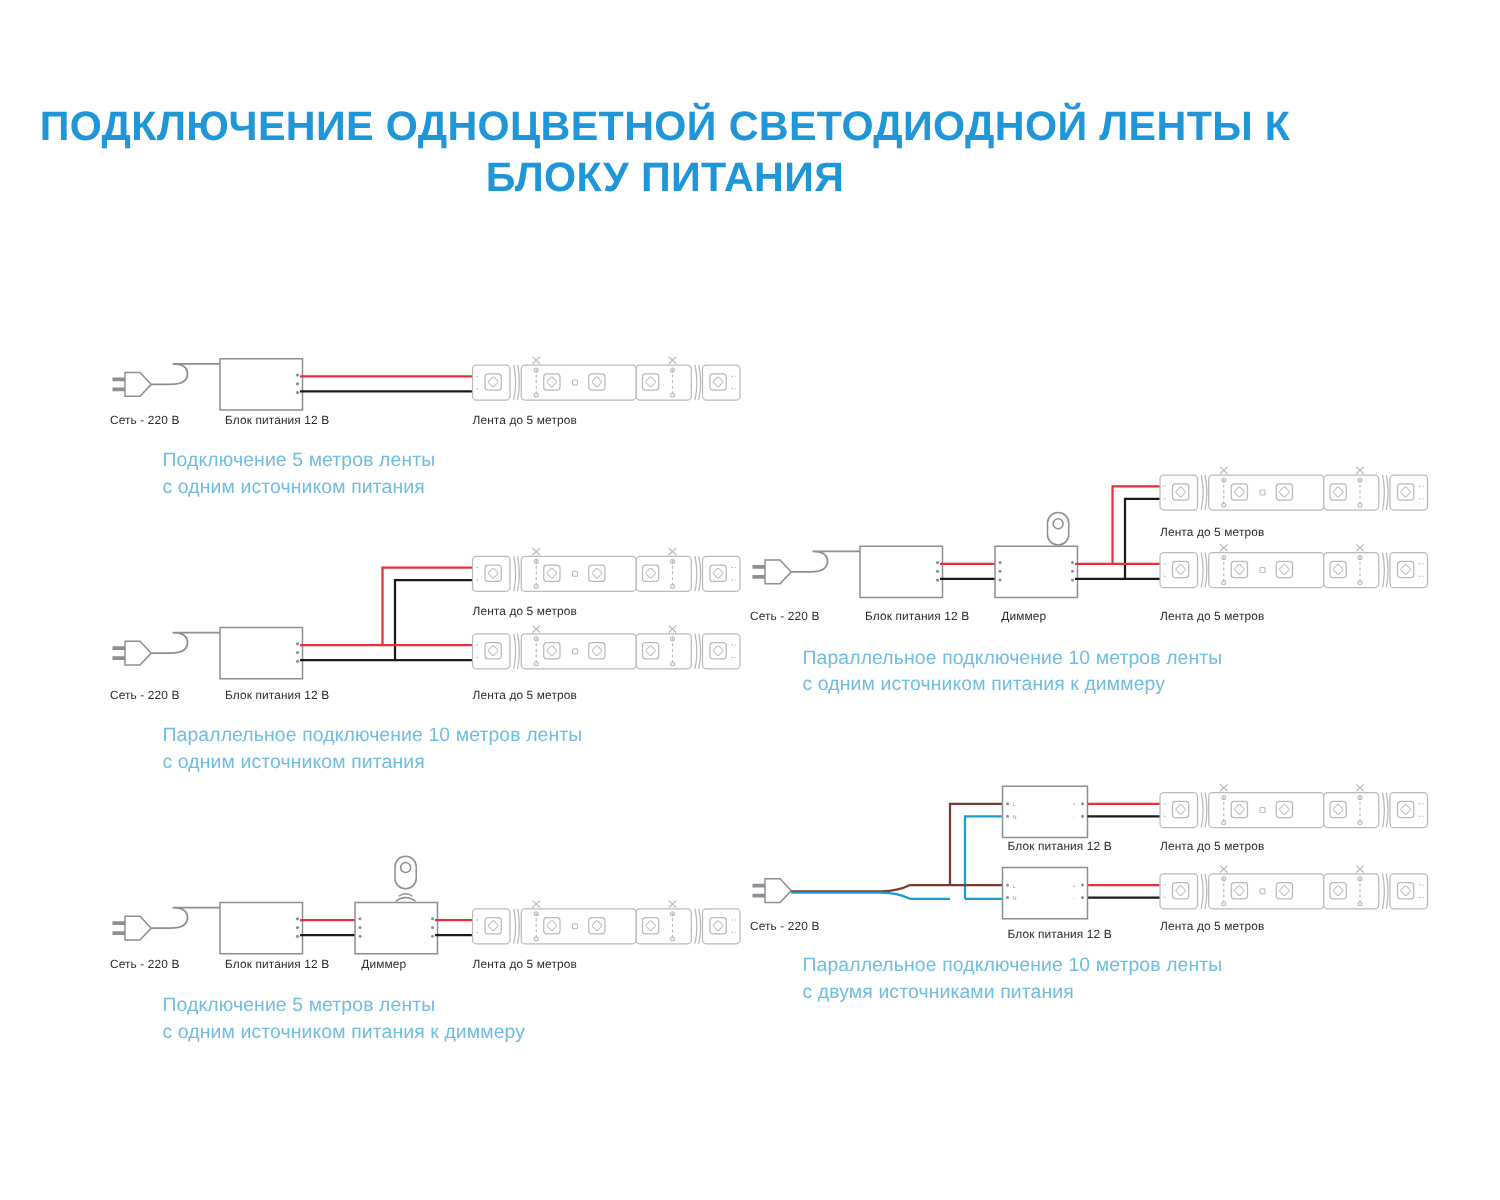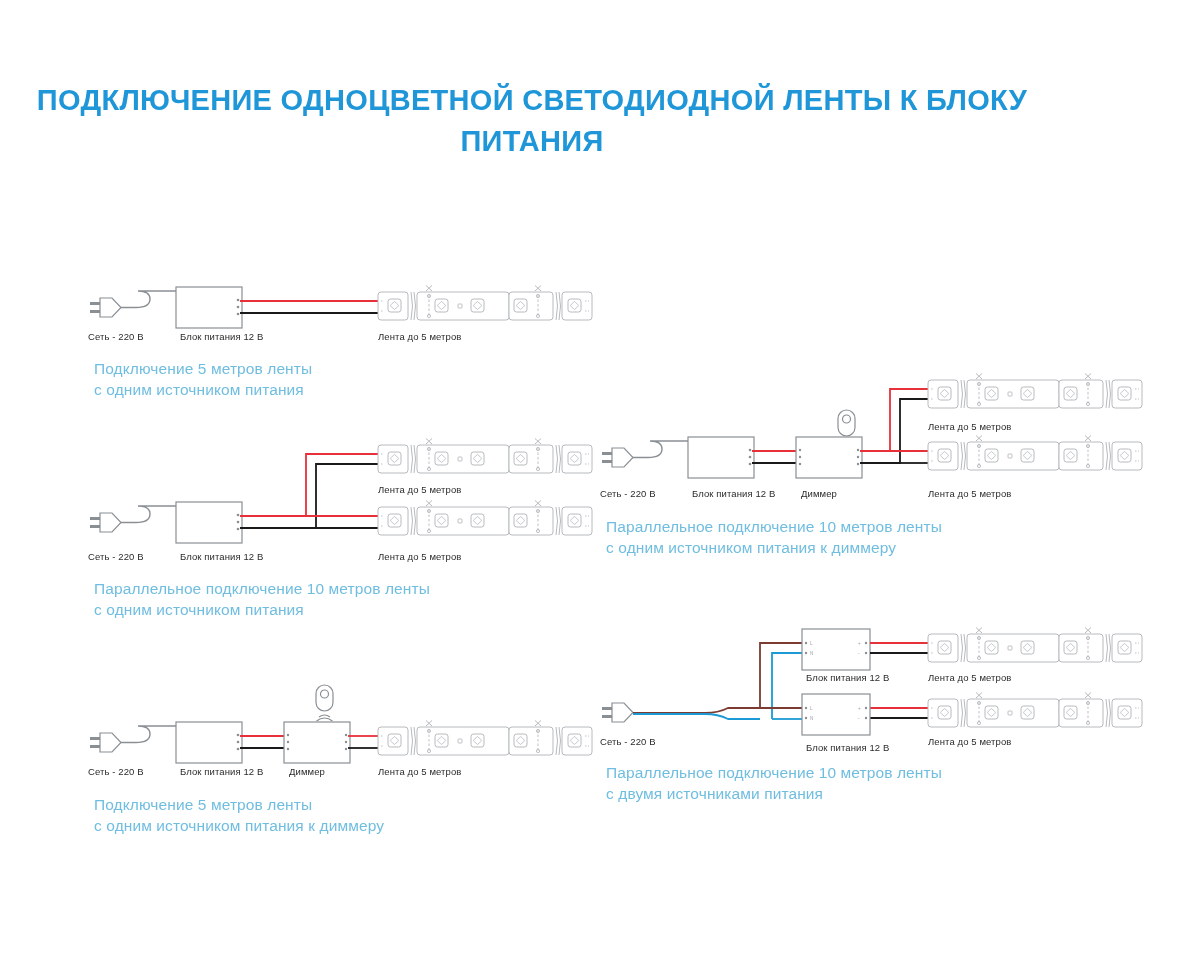--- a/index.html
+++ b/index.html
@@ -9,32 +9,33 @@
     font-family: "Liberation Sans", sans-serif;
     overflow: hidden;
     position: relative;
   }
   #title {
     position: absolute;
     left: 0; top: 80px; width: 1064px;
     text-align: center;
     color: #1e96d8;
     font-weight: bold;
-    font-size: 29px;
+    font-size: 33px;
     line-height: 41px;
     letter-spacing: 0.3px;
   }
   .diagram { position: absolute; }
   .caption {
     position: absolute;
     color: #6fbde0;
     font-size: 15.5px;
     line-height: 21px;
     white-space: pre-line;
     letter-spacing: 0.1px;
+    margin-left: 36px;
   }
   .lbl {
     position: absolute;
     color: #2b2b2b;
     font-size: 9.5px;
     font-weight: normal;
     white-space: nowrap;
     letter-spacing: 0.1px;
   }
   svg { display: block; overflow: visible; }

